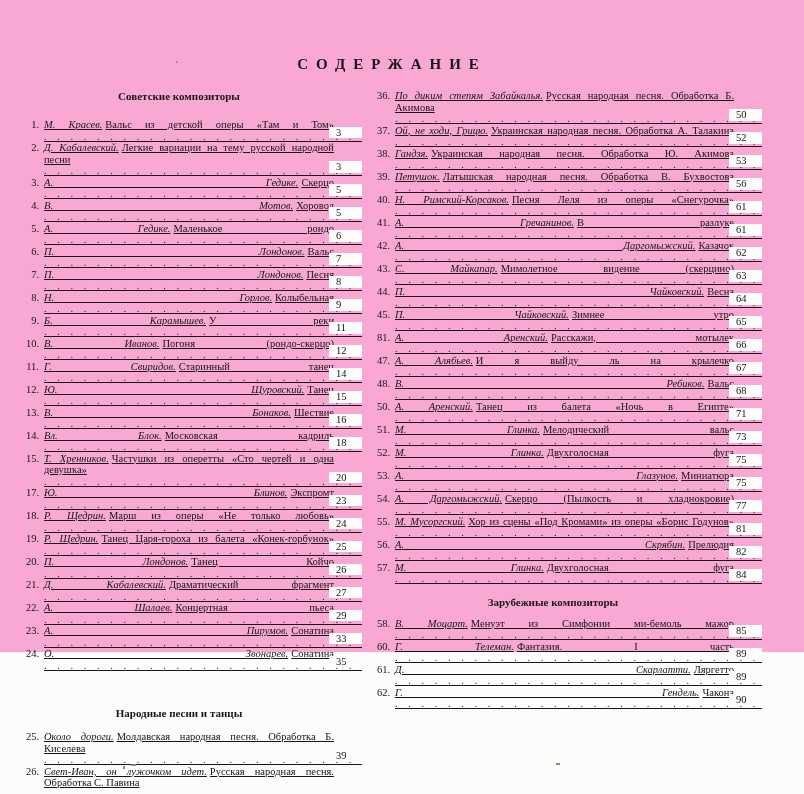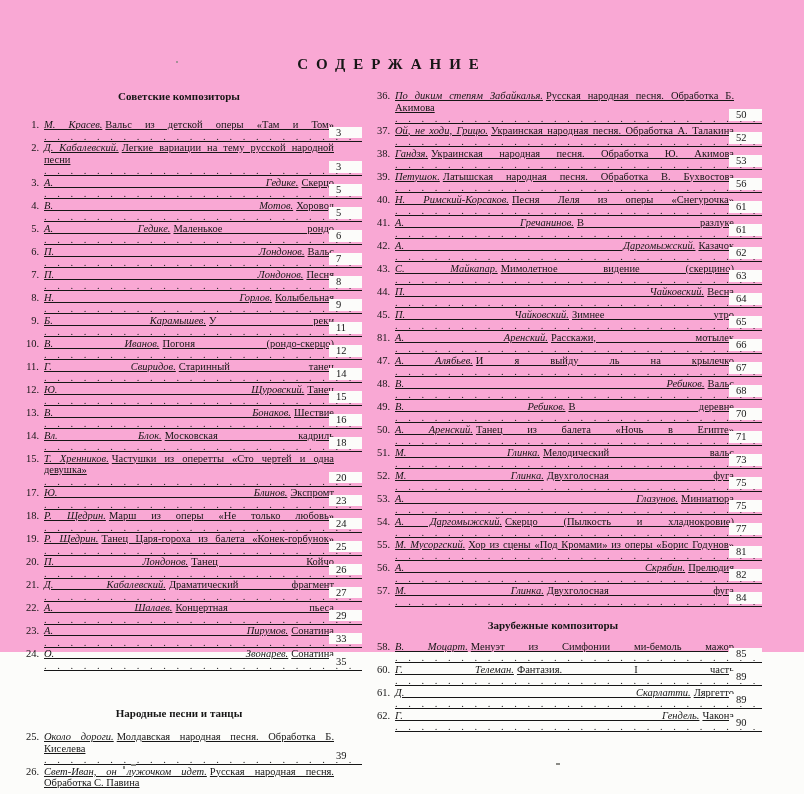--- a/index.html
+++ b/index.html
@@ -142,21 +142,20 @@
       <div class="block block-1">
         <div class="entry"><span class="num">40.</span><span class="body"><i class="author">Н. Римский-Корсаков.</i><span class="work">Песня Леля из оперы «Снегурочка»</span><span class="dots"></span></span><span class="page-num">61</span></div>
         <div class="entry"><span class="num">41.</span><span class="body"><i class="author">А. Гречанинов.</i><span class="work">В разлуке</span><span class="dots"></span></span><span class="page-num">61</span></div>
         <div class="entry"><span class="num">42.</span><span class="body"><i class="author">А. Даргомыжский.</i><span class="work">Казачок</span><span class="dots"></span></span><span class="page-num">62</span></div>
         <div class="entry"><span class="num">43.</span><span class="body"><i class="author">С. Майкапар.</i><span class="work">Мимолетное видение (скерцино)</span><span class="dots"></span></span><span class="page-num">63</span></div>
         <div class="entry"><span class="num">44.</span><span class="body"><i class="author">П. Чайковский.</i><span class="work">Весна</span><span class="dots"></span></span><span class="page-num">64</span></div>
         <div class="entry"><span class="num">45.</span><span class="body"><i class="author">П. Чайковский.</i><span class="work">Зимнее утро</span><span class="dots"></span></span><span class="page-num">65</span></div>
         <div class="entry"><span class="num">81.</span><span class="body"><i class="author">А. Аренский.</i><span class="work">Расскажи, мотылек</span><span class="dots"></span></span><span class="page-num">66</span></div>
         <div class="entry"><span class="num">47.</span><span class="body"><i class="author">А. Алябьев.</i><span class="work">И я выйду ль на крылечко</span><span class="dots"></span></span><span class="page-num">67</span></div>
         <div class="entry"><span class="num">48.</span><span class="body"><i class="author">В. Ребиков.</i><span class="work">Вальс</span><span class="dots"></span></span><span class="page-num">68</span></div>
-        <div class="entry"><span class="num">49.</span><span class="body"><i class="author">В. Ребиков.</i><span class="work">В деревне</span><span class="dots"></span></span><span class="page-num">70</span></div>
         <div class="entry"><span class="num">50.</span><span class="body"><i class="author">А. Аренский.</i><span class="work">Танец из балета «Ночь в Египте»</span><span class="dots"></span></span><span class="page-num">71</span></div>
         <div class="entry"><span class="num">51.</span><span class="body"><i class="author">М. Глинка.</i><span class="work">Мелодический вальс</span><span class="dots"></span></span><span class="page-num">73</span></div>
         <div class="entry"><span class="num">52.</span><span class="body"><i class="author">М. Глинка.</i><span class="work">Двухголосная фуга</span><span class="dots"></span></span><span class="page-num">75</span></div>
         <div class="entry"><span class="num">53.</span><span class="body"><i class="author">А. Глазунов.</i><span class="work">Миниатюра</span><span class="dots"></span></span><span class="page-num">75</span></div>
         <div class="entry"><span class="num">54.</span><span class="body"><i class="author">А. Даргомыжский.</i><span class="work">Скерцо (Пылкость и хладнокровие)</span><span class="dots"></span></span><span class="page-num">77</span></div>
         <div class="entry"><span class="num">55.</span><span class="body"><i class="author">М. Мусоргский.</i><span class="work">Хор из сцены «Под Кромами» из оперы «Борис Годунов»</span><span class="dots"></span></span><span class="page-num">81</span></div>
         <div class="entry"><span class="num">56.</span><span class="body"><i class="author">А. Скрябин.</i><span class="work">Прелюдия</span><span class="dots"></span></span><span class="page-num">82</span></div>
         <div class="entry"><span class="num">57.</span><span class="body"><i class="author">М. Глинка.</i><span class="work">Двухголосная фуга</span><span class="dots"></span></span><span class="page-num">84</span></div>
       </div>
       <div class="block block-2">

